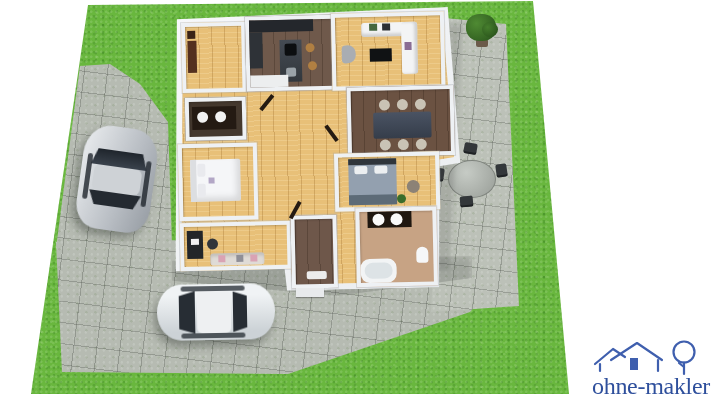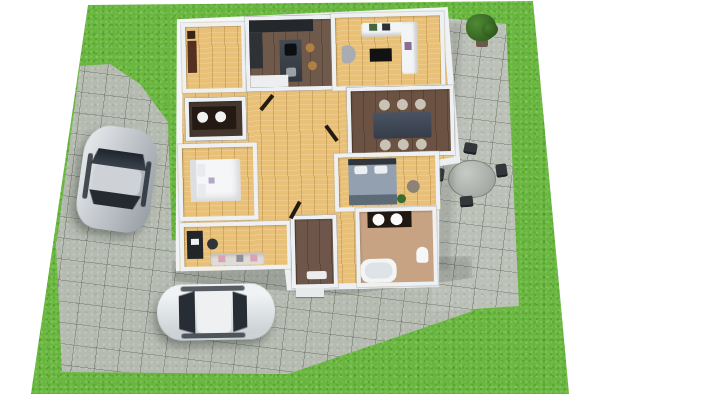--- a/index.html
+++ b/index.html
@@ -235,14 +235,29 @@
     <div class="patio-chair" style="left:496px;top:164px;width:11px;height:13px;transform:rotate(-8deg);"></div>
     <div class="patio-chair" style="left:460px;top:196px;transform:rotate(-5deg);"></div>
   </div>
 
   <div id="potted-plant">
     <div class="pot abs"></div>
     <div class="foliage abs"></div>
     <div class="foliage2 abs"></div>
   </div>
 
+  <div id="logo" class="abs">
+    <svg width="112" height="40" viewBox="0 0 112 40">
+      <g fill="none" stroke="#3f5fae" stroke-width="2.2" stroke-linecap="round" stroke-linejoin="round">
+        <path d="M3 27 L21 12 L33 20"></path>
+        <path d="M19 23 L45 6 L70 23"></path>
+        <path d="M8 27 L8 34"></path>
+        <path d="M66 23 L66 34"></path>
+        <circle cx="92" cy="15" r="10.5"></circle>
+        <path d="M92 25.5 L92 37"></path>
+        <path d="M92 30 L87 26"></path>
+      </g>
+      <rect x="38" y="21" width="8" height="12" fill="#3f5fae"></rect>
+    </svg>
+    <div id="logo-text">ohne-makler</div>
+  </div>
 
 </div>
 
 </body></html>

